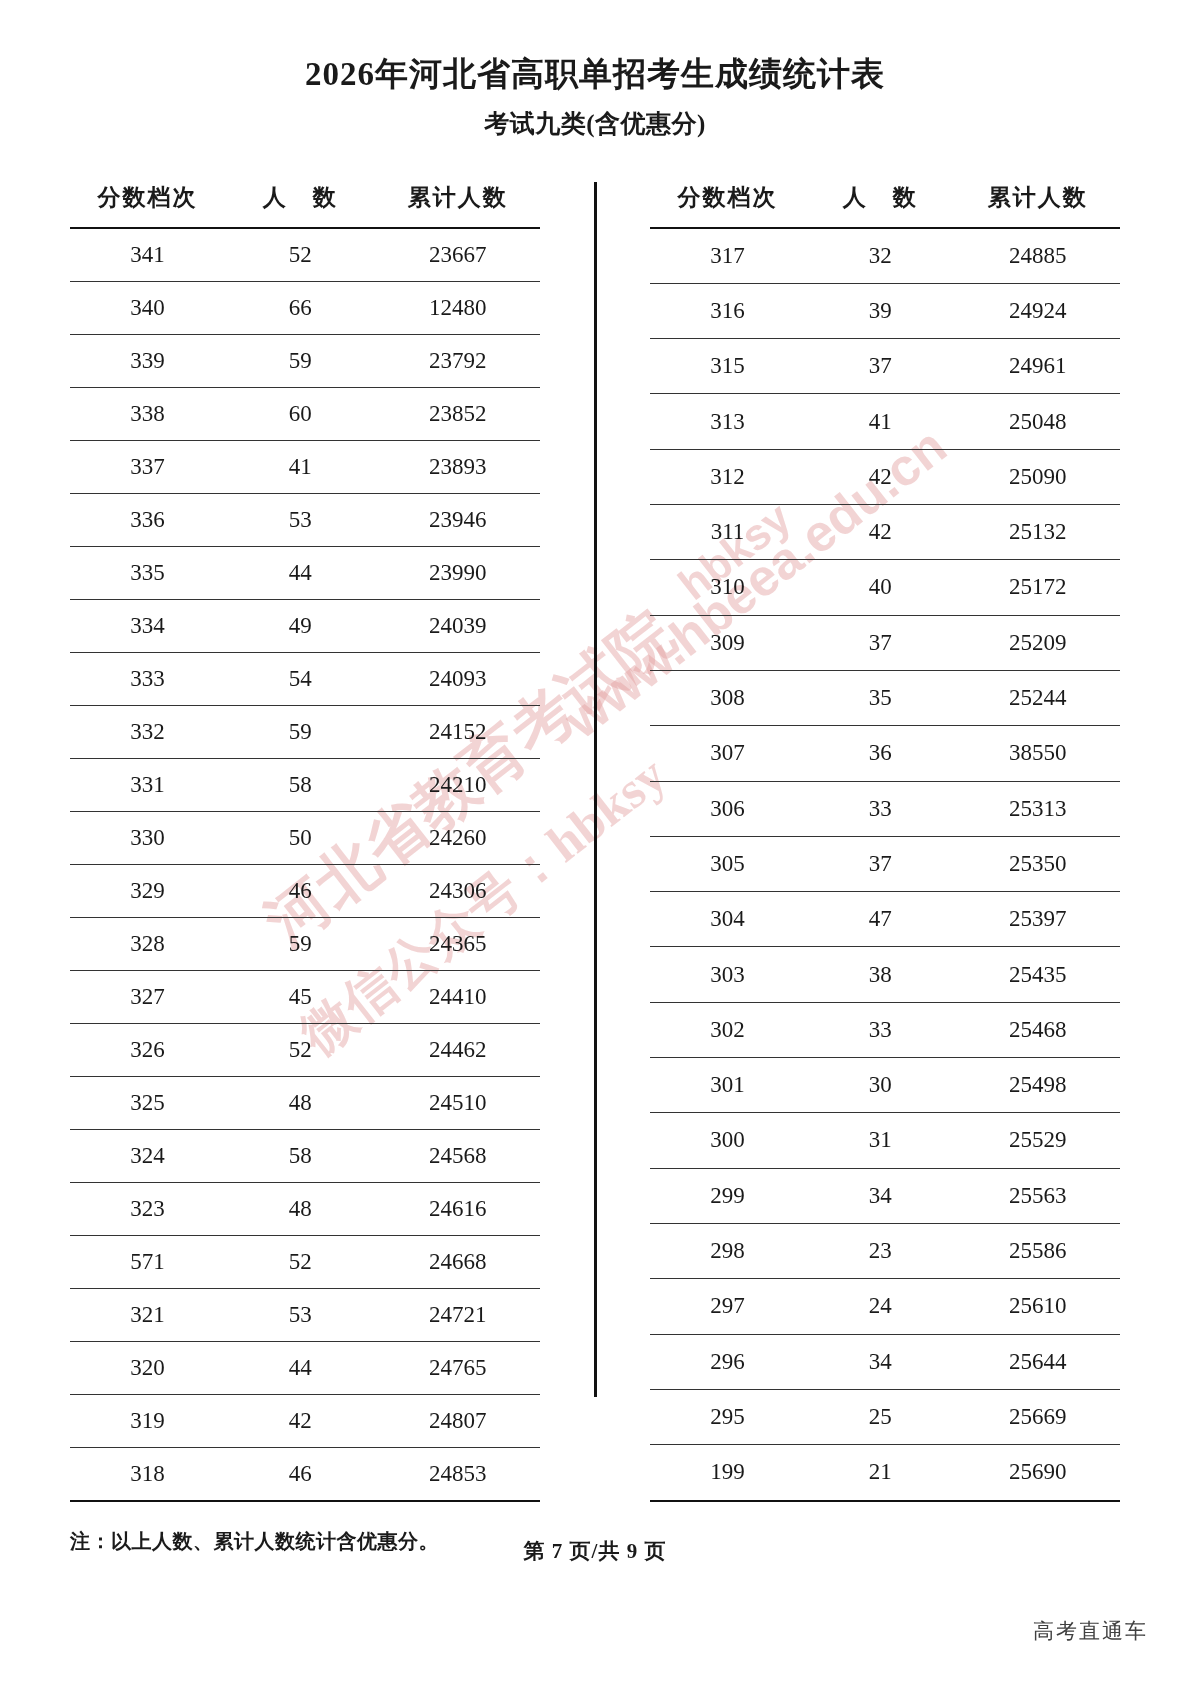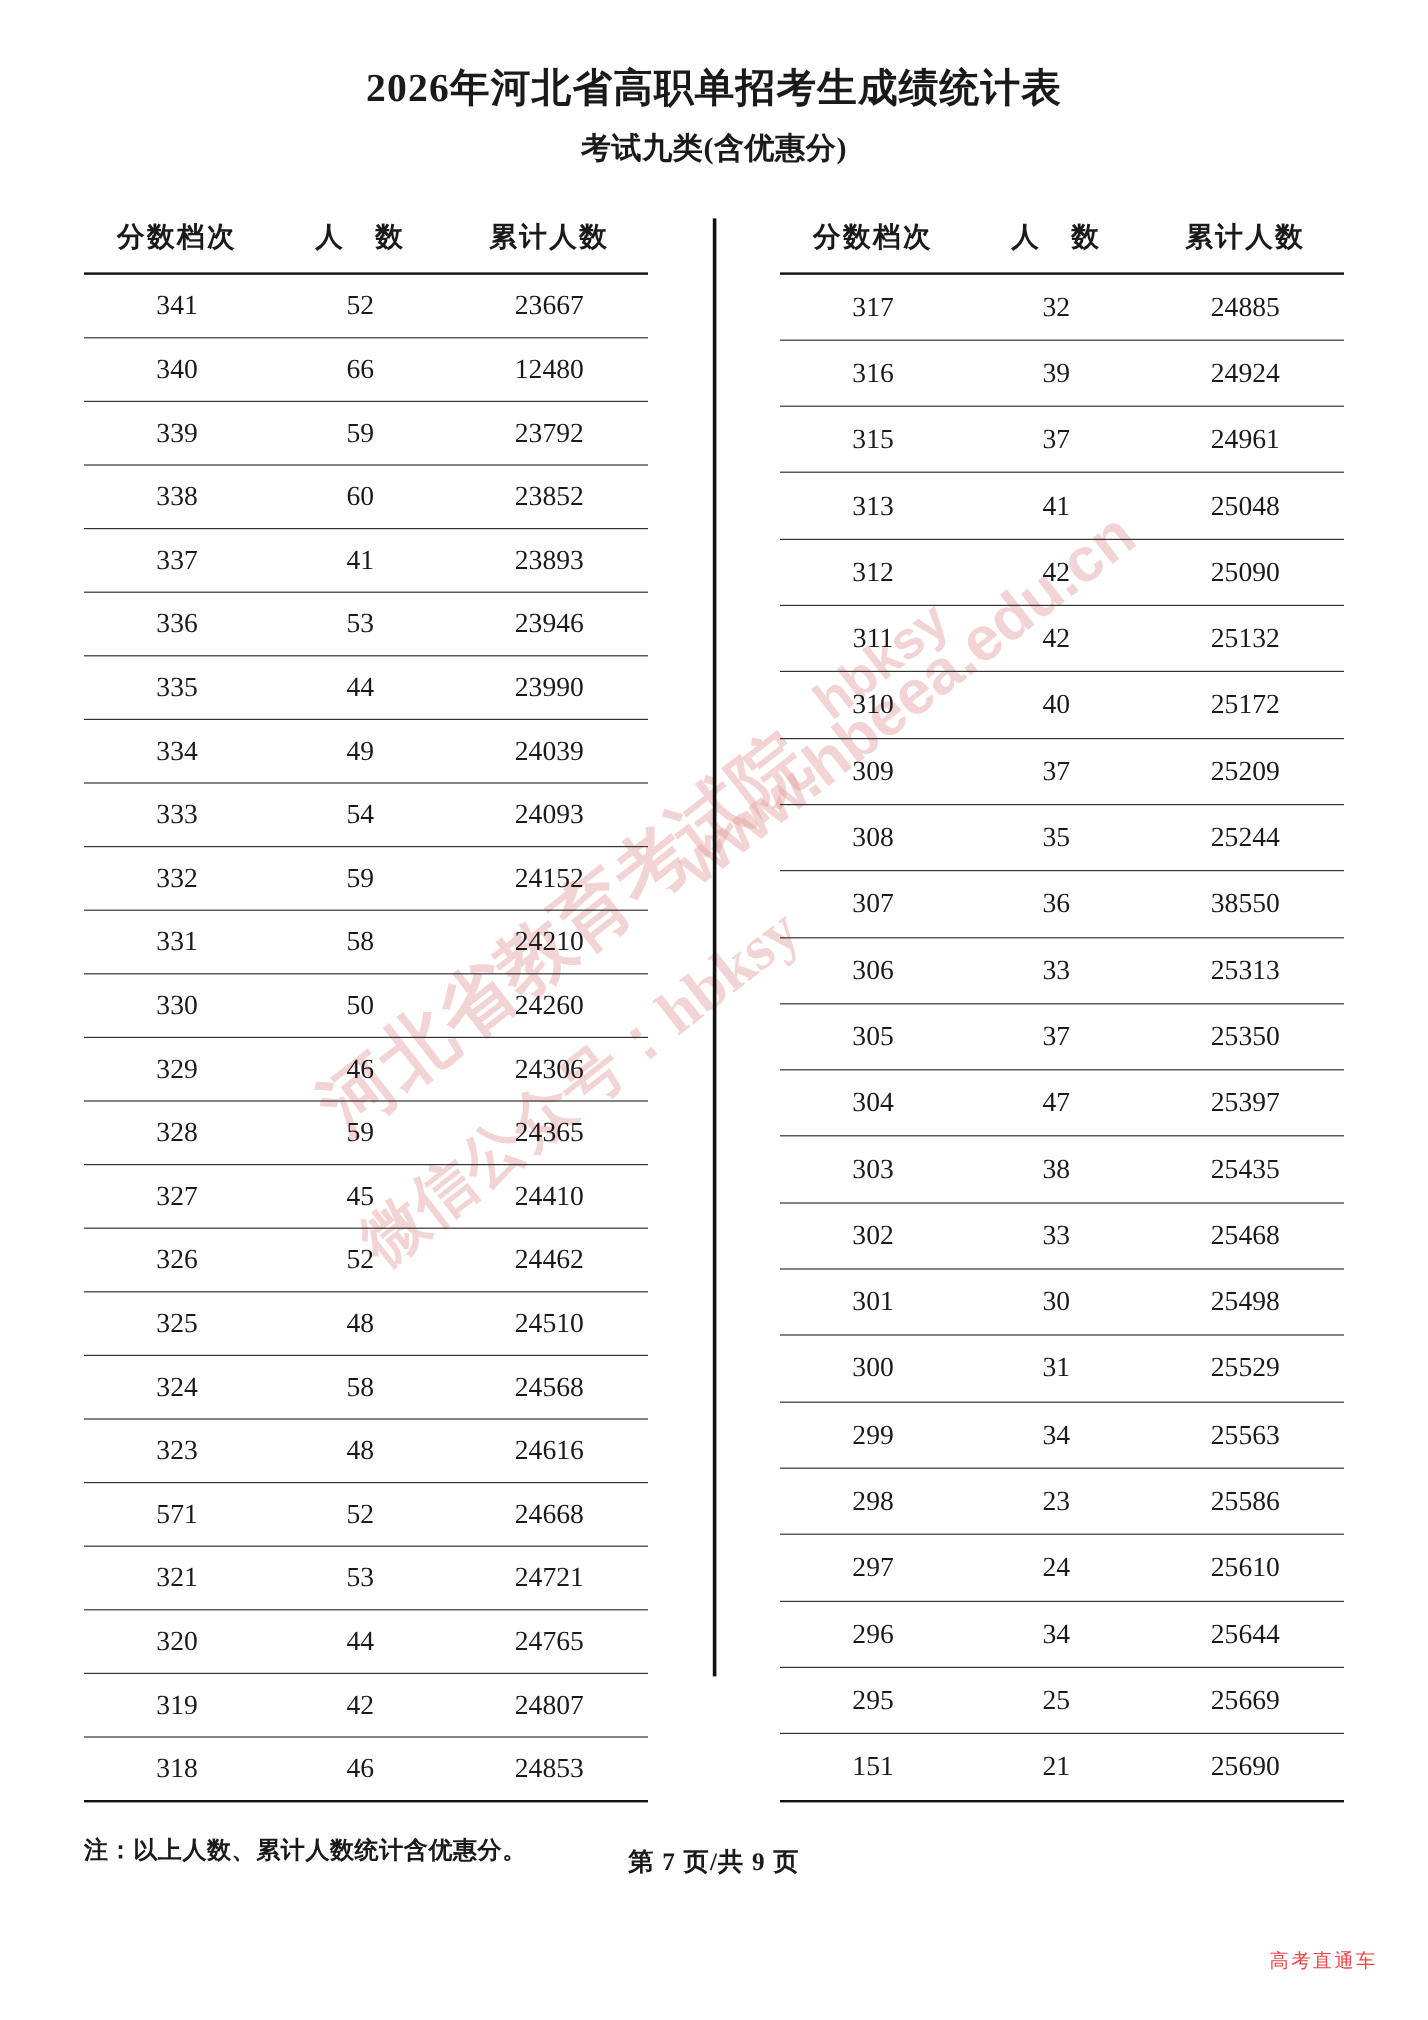--- a/index.html
+++ b/index.html
@@ -91,22 +91,22 @@
     bottom: 118px;
     text-align: center;
     font-size: 21px;
     font-weight: 700;
     letter-spacing: 1px;
   }
   .brand {
     position: absolute;
     right: 42px;
     bottom: 38px;
-    font-size: 16px;
-    color: #ef4444;
+    font-size: 21px;
+    color: #404040;
     letter-spacing: 2px;
     font-family: Liberation Sans, sans-serif;
   }
   
   .watermark {
     position: absolute;
     left: 0; top: 0;
     width: 1190px; height: 1683px;
     pointer-events: none;
     z-index: 1;
@@ -415,21 +415,21 @@
             <td>296</td>
             <td>34</td>
             <td>25644</td>
           </tr>
           <tr>
             <td>295</td>
             <td>25</td>
             <td>25669</td>
           </tr>
           <tr>
-            <td>151</td>
+            <td>199</td>
             <td>21</td>
             <td>25690</td>
           </tr>
         </tbody>
     </table>
 
   </div>
 
   <div class="note">注：以上人数、累计人数统计含优惠分。</div>
 

